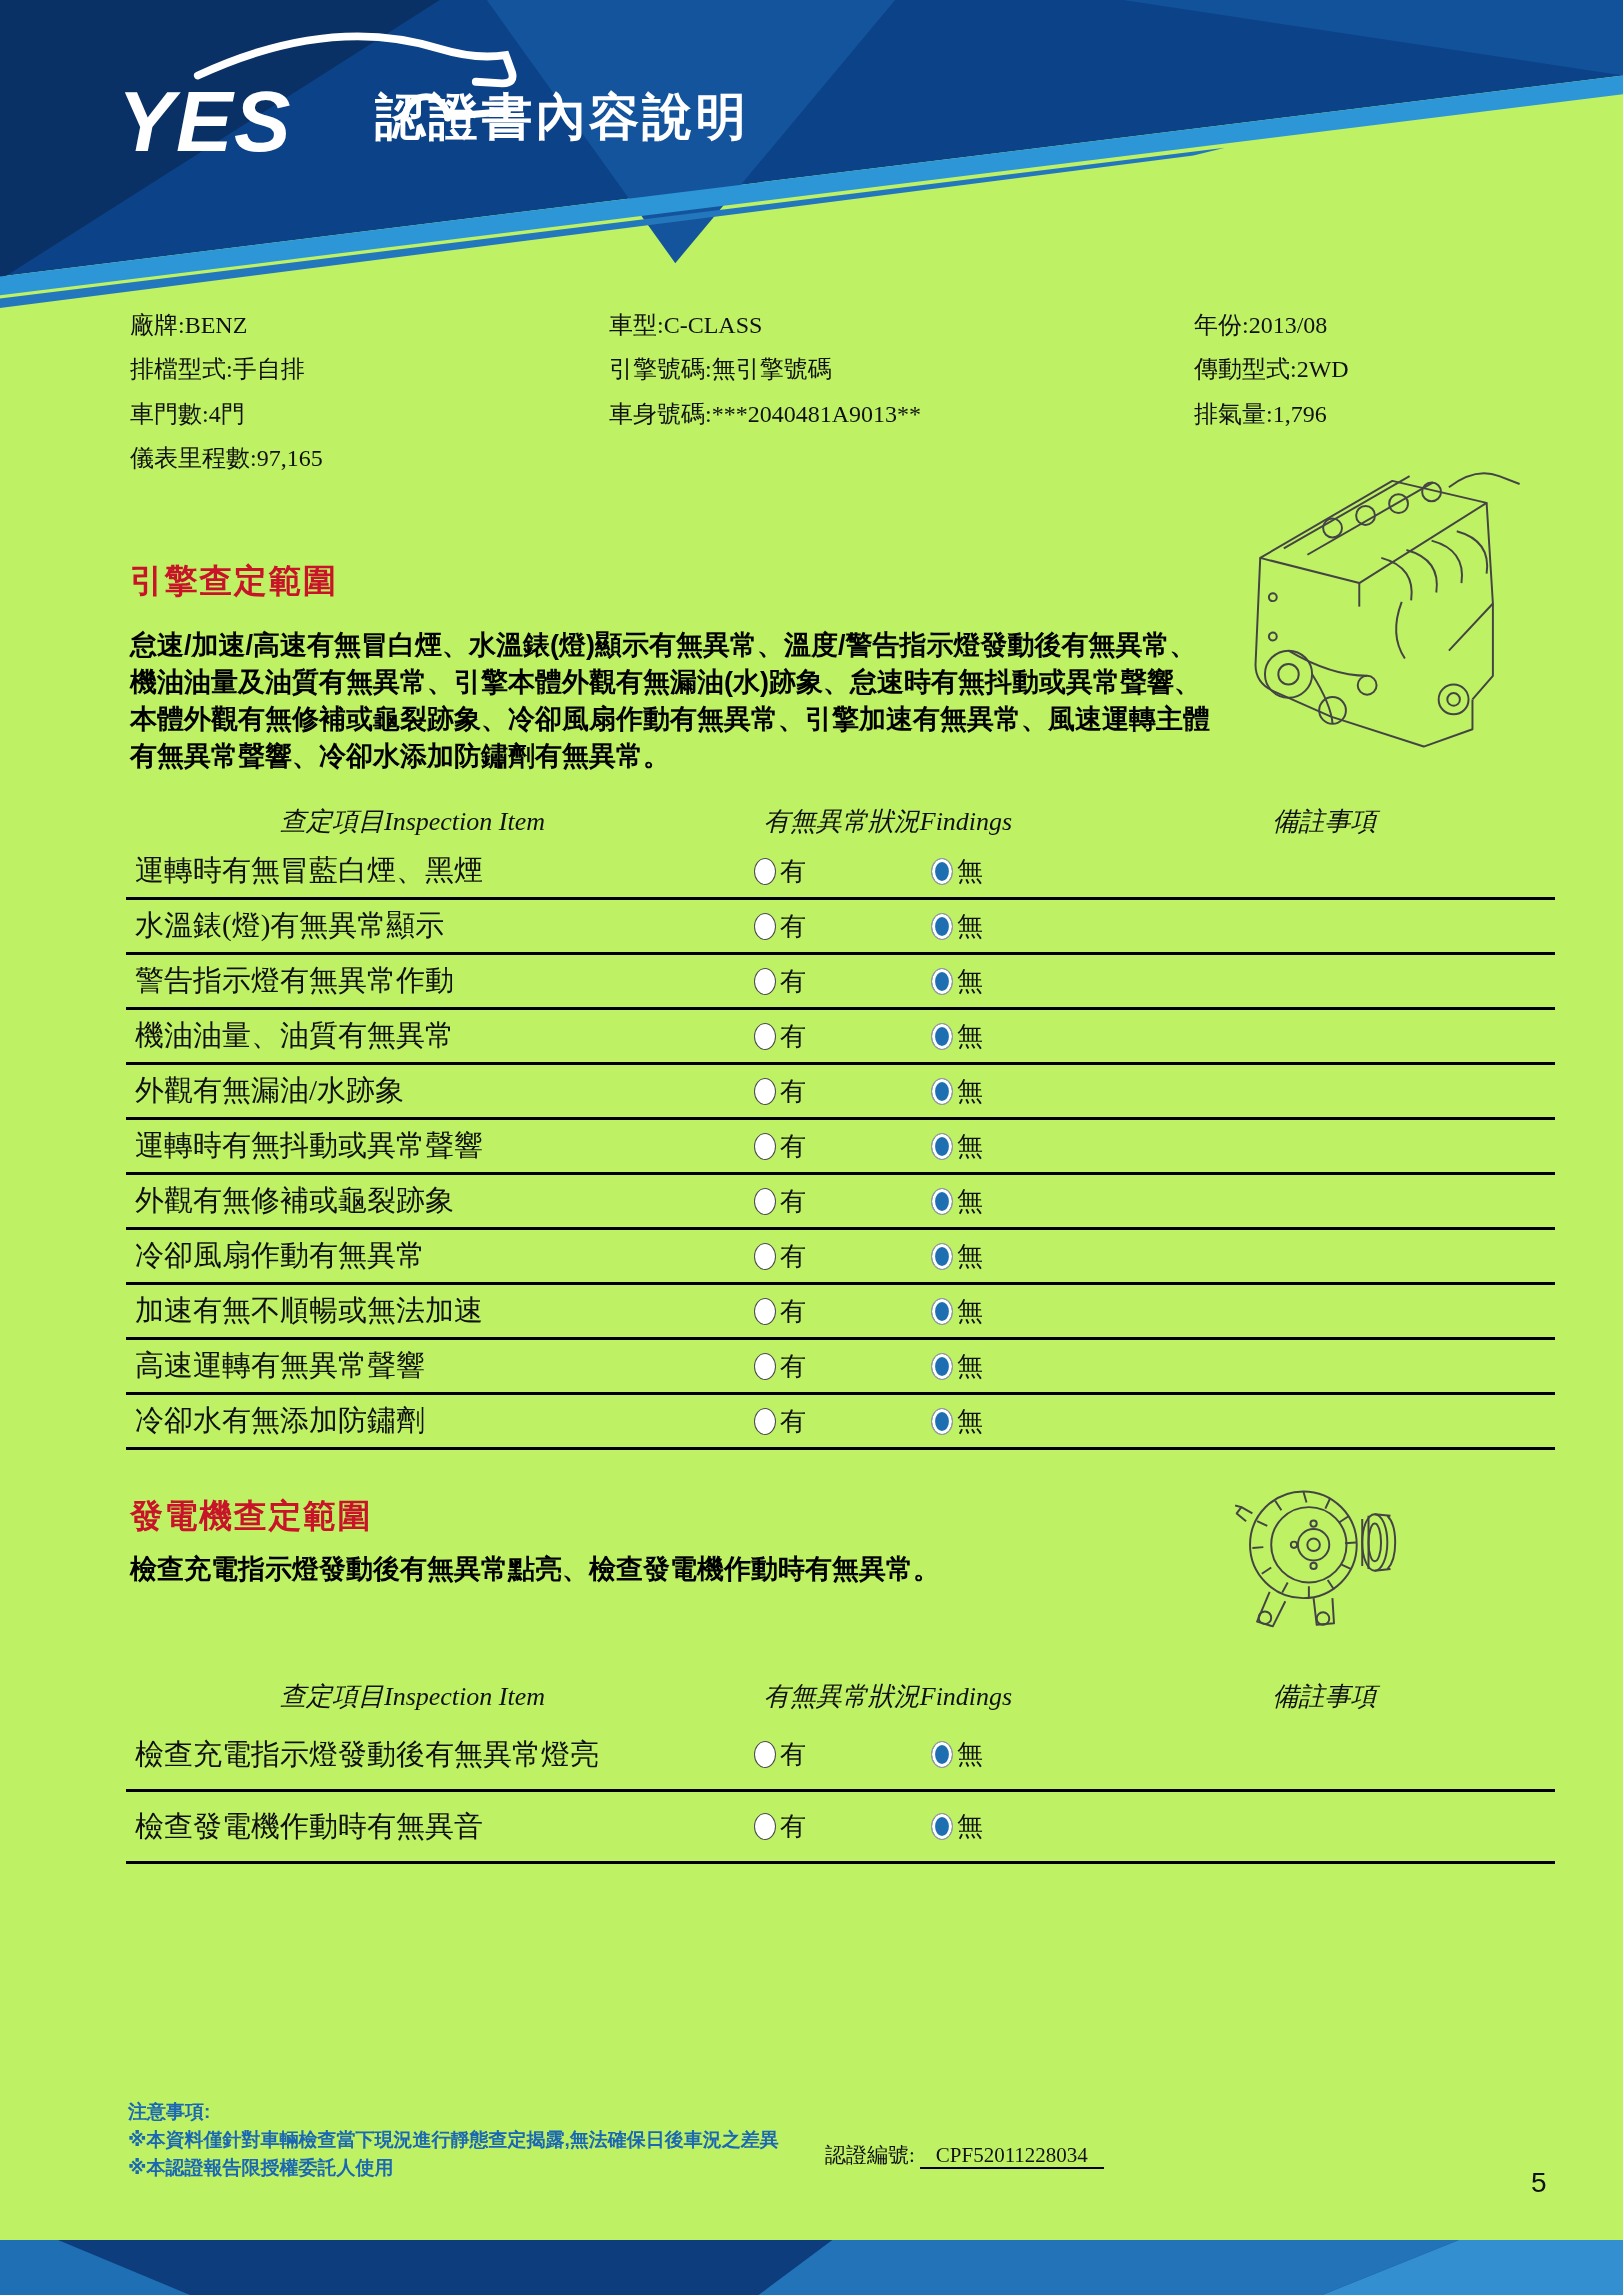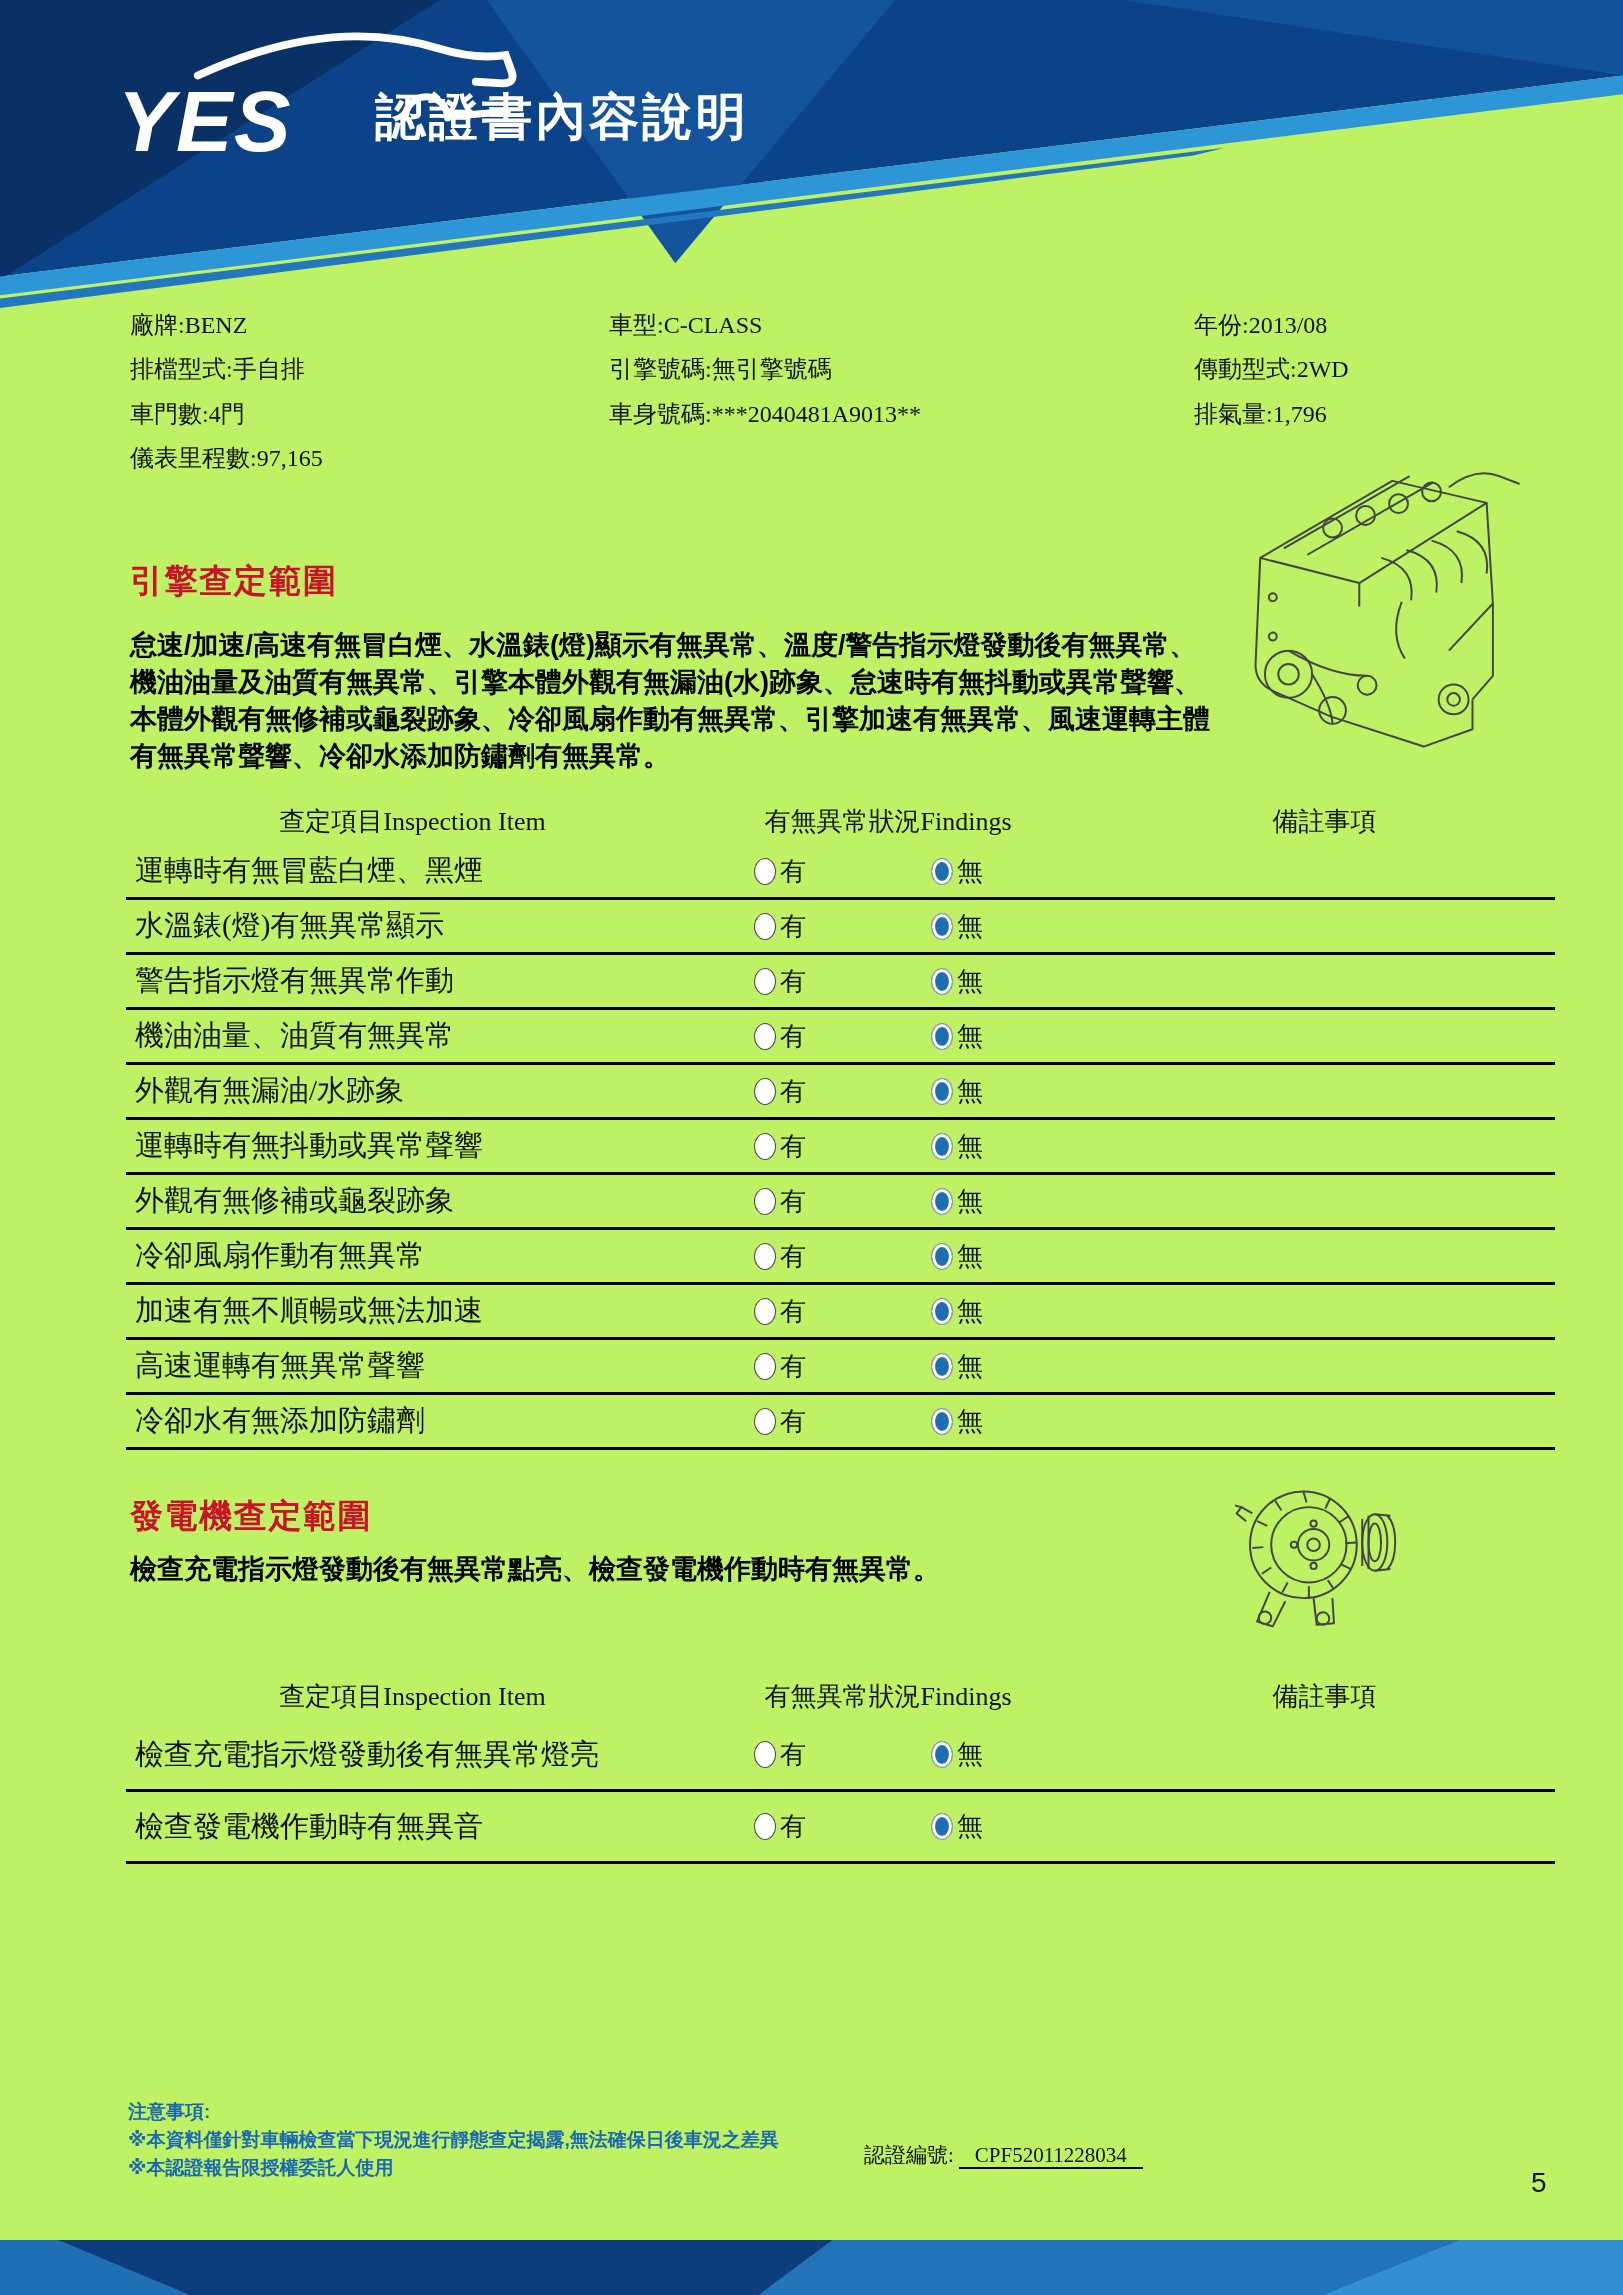--- a/index.html
+++ b/index.html
@@ -18,38 +18,38 @@
   
   .sec-title{position:absolute;left:130px;font-family:Liberation Sans, sans-serif;
              font-weight:bold;font-size:33px;color:#c81328;letter-spacing:1.6px;}
   .para{position:absolute;left:130px;font-family:"Liberation Sans","DejaVu Sans",sans-serif;
         font-weight:bold;font-size:27px;line-height:37px;color:#000;}
   .para div{white-space:nowrap;}
 
   
   .tbl{position:absolute;left:126px;width:1429px;}
   .thead{position:relative;height:50px;font-size:26px;}
-  .thead span{position:absolute;top:9.4px;text-align:center;white-space:nowrap;}
+  .thead span{position:absolute;top:9.4px;text-align:center;white-space:nowrap;font-style:italic;}
   .h-item{left:90px;width:393px;}
   .h-find{left:605px;width:314px;}
   .h-note{left:1112px;width:173px;}
   .trow{position:relative;border-bottom:3.9px solid #000;display:flex;align-items:center;}
   .t1 .trow{height:52px;} .t2 .trow{height:69px;}
   .item{margin-left:9px;font-size:29px;white-space:nowrap;}
   .rgroup{position:absolute;display:flex;align-items:center;}
   .g-yes{left:628px;} .g-no{left:805px;}
   .radio{width:22px;height:27px;border:1.6px solid #4a4a4a;border-radius:50%;background:#fff;
          display:inline-block;box-sizing:border-box;}
   .radio.checked{background:#1d6fb2;border:1.6px solid #999;box-shadow:inset 0 0 0 3.1px #fff;}
   .rlabel{font-size:26px;margin-left:3.9px;}
 
   
   .notes{position:absolute;left:128px;top:2098px;font-family:"Liberation Sans","DejaVu Sans",sans-serif;
          font-weight:bold;font-size:19px;line-height:28px;color:#1a67b4;white-space:nowrap;}
-  .cert{position:absolute;left:864px;top:2141px;font-size:21px;white-space:nowrap;}
+  .cert{position:absolute;left:825px;top:2141px;font-size:21px;white-space:nowrap;}
   .cert .num{border-bottom:2.4px solid #000;padding:0 15.7px;}
   .pagenum{position:absolute;left:1531px;top:2167px;font-family:"Liberation Sans",sans-serif;font-size:28px;}
   .ftr{position:absolute;left:0;bottom:0;width:1623px;height:55px;}
 
   .illu{position:absolute;}
 </style>
 </head>
 <body>
 
 <div class="page">

